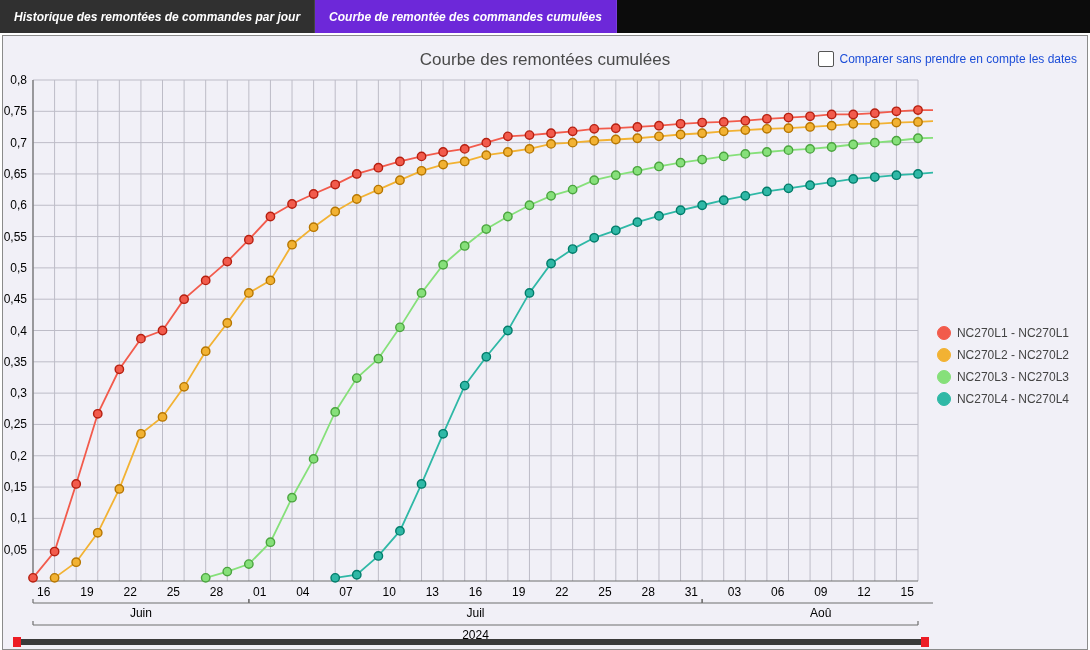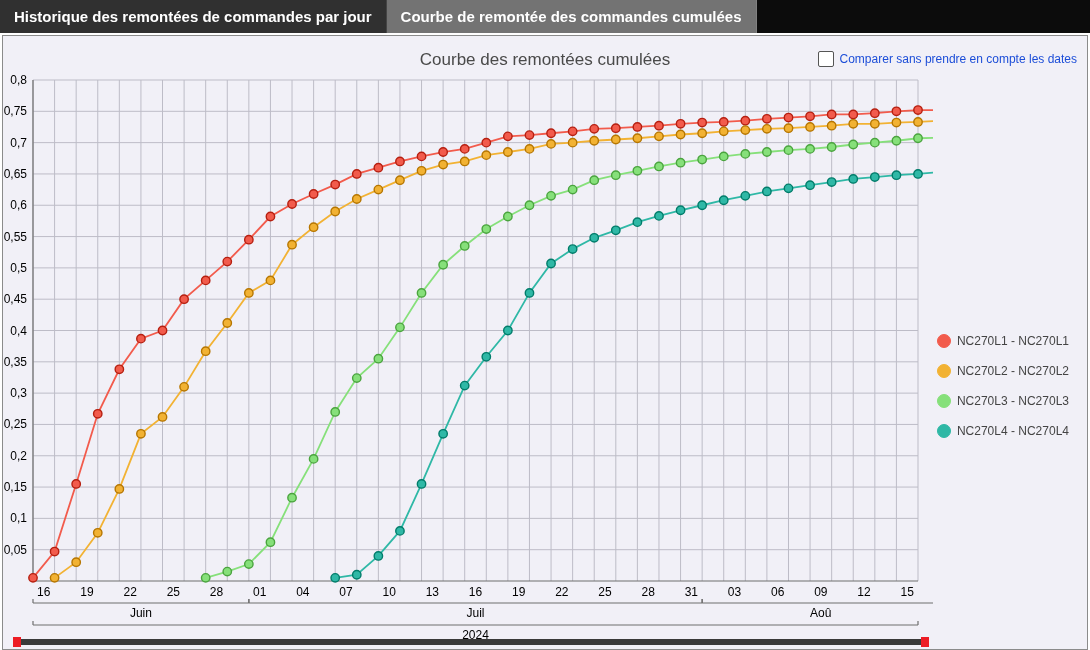--- a/index.html
+++ b/index.html
@@ -7,26 +7,27 @@
   font-family:Arial,Helvetica,sans-serif;
   font-size:12px;
   background:#fff;
   width:1090px;height:650px;
   overflow:hidden;
 }
 .root{width:1090px;height:650px;display:flex;flex-direction:column;}
 .tabs{display:flex;align-items:stretch;background:#0c0c0c;height:33px;}
 .tab{
   display:flex;align-items:center;padding:0 14px;
-  color:#fff;font-weight:600;font-size:15px;
+  color:#fff;font-weight:600;font-size:12px;
   cursor:pointer;white-space:nowrap;
   border-right:1px solid rgba(255,255,255,.1);
+  font-style:italic;
 }
 .tab.inactive{background:#303030;}
-.tab.active{background:#737373;color:#fff;}
+.tab.active{background:#6d28d9;color:#fff;}
 .chart-wrap{
   position:relative;flex:1;
   background:#f1f0f7;
   border:1px solid #8b8b8b;
   margin:2px 2px 0 2px;
 }
 .chart-title{
   position:absolute;top:14px;left:0;right:0;text-align:center;
   font-size:17px;color:#4a4a4a;font-weight:400;
 }
@@ -36,21 +37,21 @@
   color:#1d4ed8;
 }
 .cbx{
   width:14px;height:14px;border:1px solid #555;background:#fff;border-radius:2px;display:inline-block;
 }
 .legend{
   position:absolute;right:18px;top:290px;
   display:flex;flex-direction:column;gap:8px;
   color:#444;font-size:12px;
 }
-.legend .row{display:flex;align-items:flex-end;gap:6px;cursor:pointer;margin-top:8px;}
+.legend .row{display:flex;align-items:flex-end;gap:6px;cursor:pointer;}
 .legend .swatch{width:12px;height:12px;border-radius:50%;border:1.5px solid transparent;}
 svg.plot{position:absolute;left:0;top:0;}
 .grid line{stroke:#bdbcc7;stroke-width:1;}
 .axis-line{stroke:#6f6f6f;stroke-width:1.2;}
 .series-line{fill:none;stroke-width:1.8;}
 .pt{stroke-width:1.6;fill-opacity:1;}
 .zoombar{
   position:absolute;left:12px;right:160px;bottom:4px;height:6px;
   background:#3a3a3a;border-radius:2px;
 }

